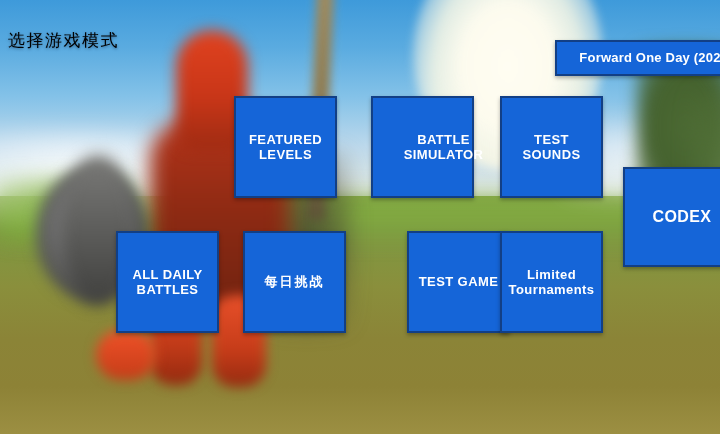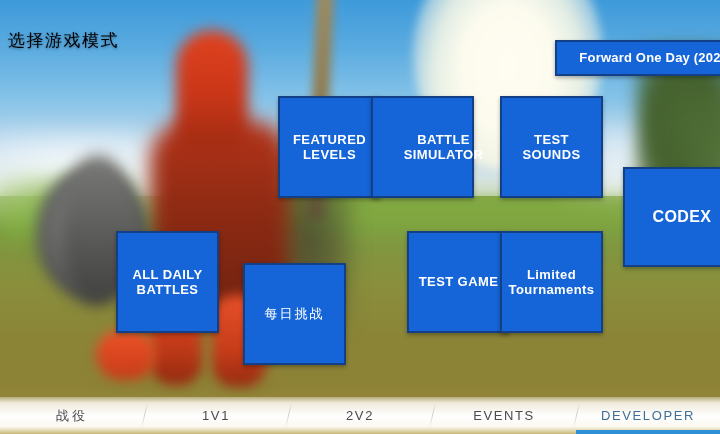--- a/index.html
+++ b/index.html
@@ -159,27 +159,27 @@
     font-size:13px;
     letter-spacing:.2px;
     justify-content:center;
     overflow:hidden;
     white-space:nowrap;
   }
 
   .grid-btn { width:103px; height:102px; font-size:13px; }
 
   .b-sandbox   { left:116px; top:96px; }
-  .b-featured  { left:234px; top:96px;margin-left:44px; }
+  .b-featured  { left:234px; top:96px; }
   .b-battle    { left:371px; top:96px;padding-left:48px; }
   .b-sounds    { left:500px; top:96px;align-items:center; }
   .b-codex     { left:623px; top:167px; width:118px; height:100px; }
 
   .b-alldaily  { left:116px; top:231px; }
-  .b-daily-cn  { left:243px; top:231px; font-size:13px; letter-spacing:2px; font-weight:normal;margin-top:32px; }
+  .b-daily-cn  { left:243px; top:231px; font-size:13px; letter-spacing:2px; font-weight:bold; }
   .b-testgame  { left:371px; top:231px;margin-left:36px; }
   .b-limited   { left:500px; top:231px; }
 
   
   .tabbar {
     position:absolute; left:0; bottom:0; width:720px; height:37px;
     background:linear-gradient(180deg,#b7ad7c 0%, #efeadb 16%, #ffffff 52%, #fbf8ef 80%, #d8ce9d 94%, #c3b477 100%);
     display:flex;
     align-items:center;
   }
@@ -258,32 +258,14 @@
   <div class="gbtn grid-btn b-daily-cn">
     <span class="gbtn-label">每日挑战</span>
   </div>
   <div class="gbtn grid-btn b-testgame">
     <span class="gbtn-label">TEST GAME</span>
   </div>
   <div class="gbtn grid-btn b-limited">
     <span class="gbtn-label">Limited Tournaments</span>
   </div>
 
-  <div class="tabbar">
-    <div class="tab tab-cn">
-      <span>战役</span>
-    </div>
-    <div class="tab">
-      <span>1V1</span>
-    </div>
-    <div class="tab">
-      <span>2V2</span>
-    </div>
-    <div class="tab">
-      <span>EVENTS</span>
-    </div>
-    <div class="tab tab-active">
-      <span>DEVELOPER</span>
-      <span class="tab-underline"></span>
-    </div>
-  </div>
 
 </div>
 
 </body></html>

